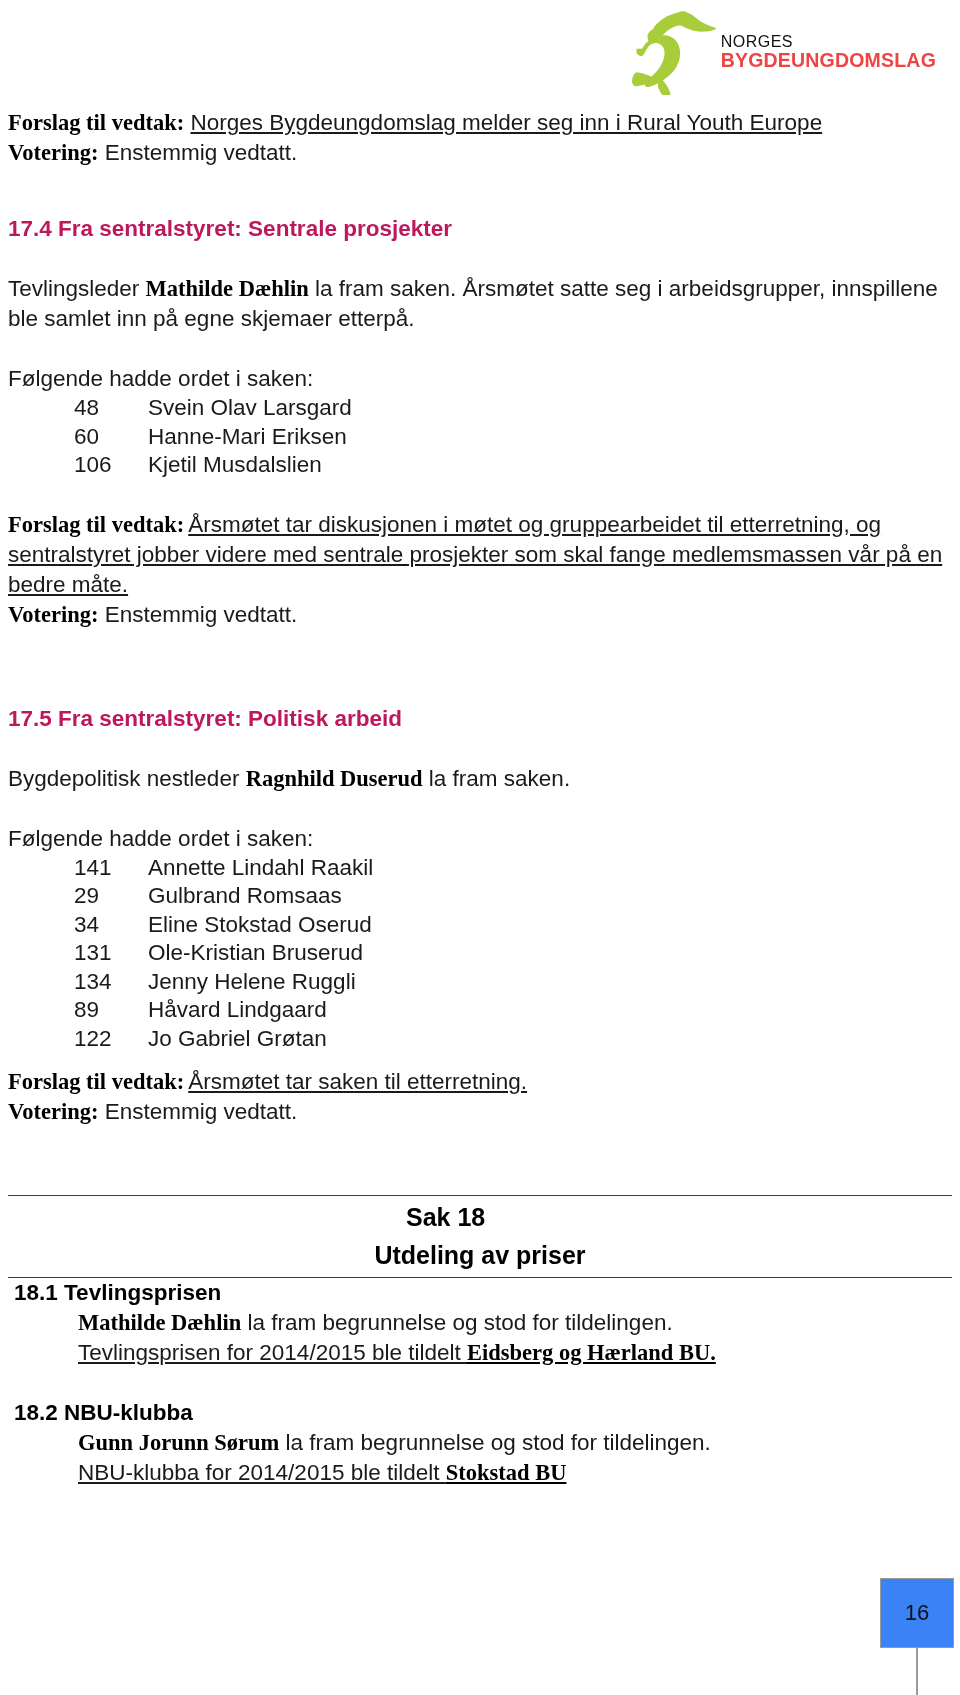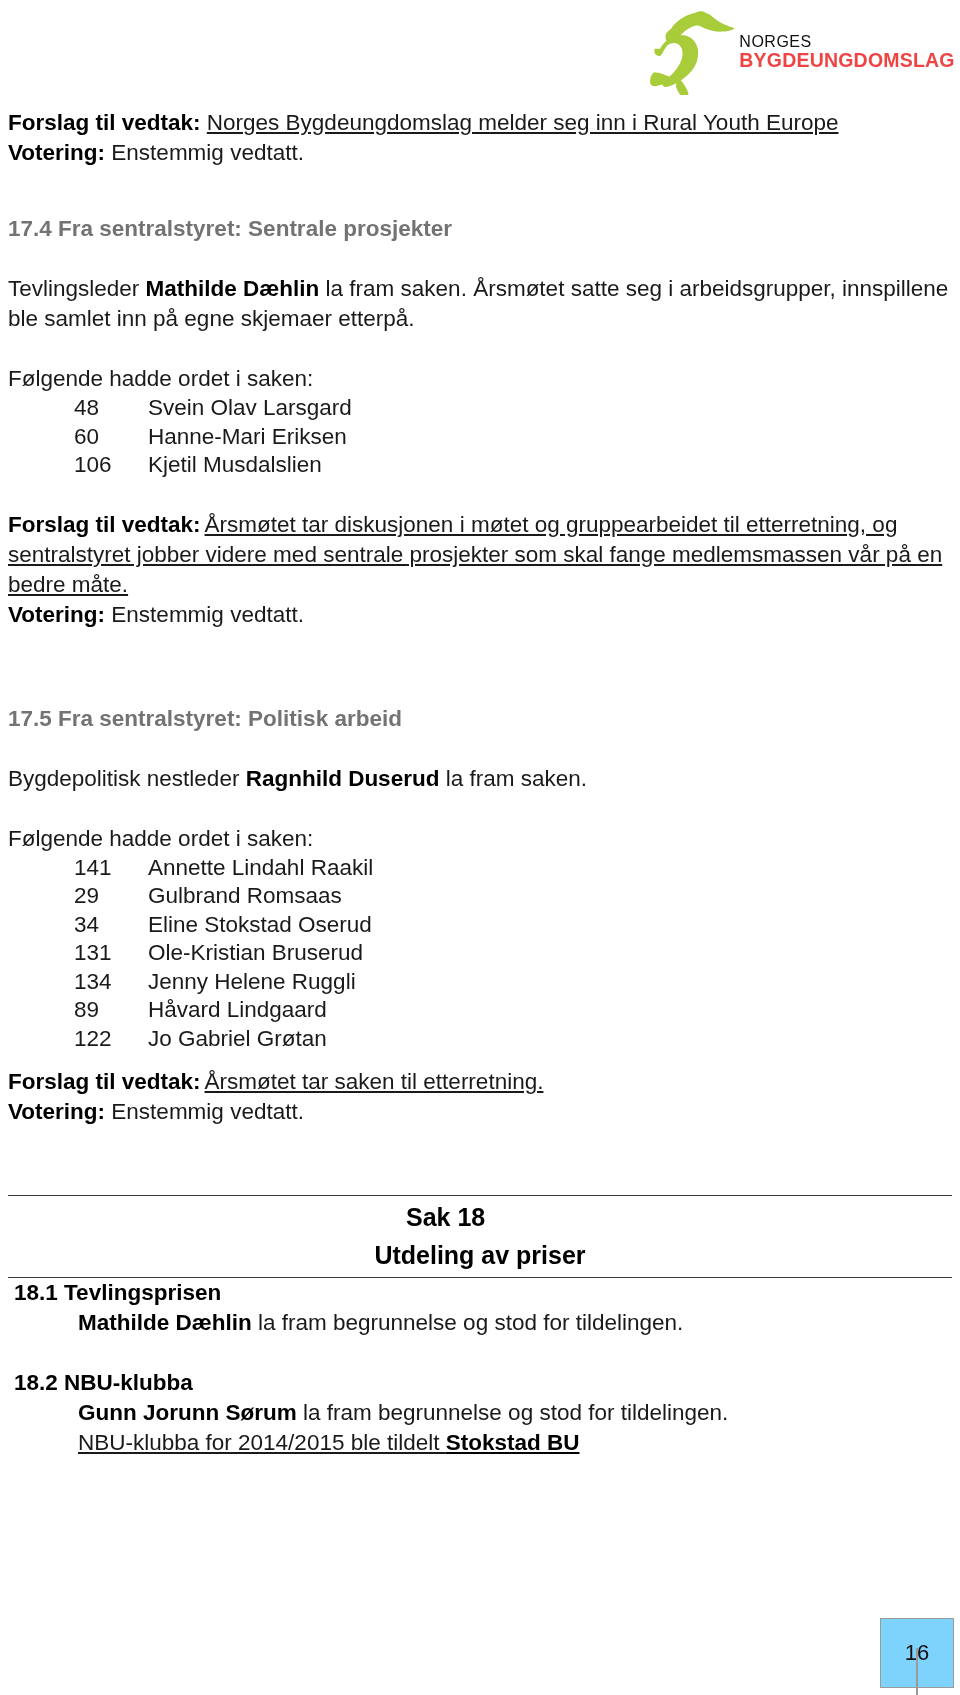--- a/index.html
+++ b/index.html
@@ -16,26 +16,26 @@
     width: 960px;
     height: 1695px;
     background: #ffffff;
     overflow: hidden;
   }
 
   
   .logo-wrap {
     position: absolute;
     top: 8px;
-    right: 16px;
+    right: 24px;
     width: 290px;
     height: 88px;
     display: flex;
     align-items: center;
-    justify-content: center;
+    justify-content: flex-end;
   }
   .logo-mark {
     width: 92px;
     height: 86px;
     flex: 0 0 auto;
   }
   .logo-text {
     margin-left: 4px;
     line-height: 1.0;
     text-align: left;
@@ -64,28 +64,28 @@
     left: 8px;
     top: 0;
     width: 944px;
   }
   .para {
     font-size: 22.5px;
     line-height: 30px;
     color: #1a1a1a;
     white-space: normal;
   }
-  .b { font-weight: bold; color: #000; }
+  .b { font-weight: bold; color: #000; font-family: Liberation Serif, serif; }
   .u { text-decoration: underline; text-underline-offset: 2px; }
 
   .heading {
     font-size: 22.5px;
     font-weight: bold;
     line-height: 30px;
-    color: #737373;
+    color: #be185d;
   }
 
   
   .speaker-list {
     margin: 0;
     padding: 0;
     list-style: none;
   }
   .speaker-row {
     display: flex;
@@ -137,22 +137,21 @@
     top: 1578px;
     width: 74px;
     height: 70px;
     border: 1.5px solid #9a9a9a;
     box-sizing: border-box;
     display: flex;
     align-items: center;
     justify-content: center;
     font-size: 22px;
     color: #111;
-    background: #7dd3fc;
-    margin-top: 40px;
+    background: #3b82f6;
   }
   .pagetail {
     position: absolute;
     left: 916px;
     top: 1648px;
     width: 1.6px;
     height: 47px;
     background: #9a9a9a;
   }
 
@@ -272,20 +271,21 @@
 
     <div style="height:68px;"></div>
 
     <div class="sak-banner">
       <span class="sak-no">Sak 18</span>
       <span class="sak-title">Utdeling av priser</span>
     </div>
 
     <div class="sub-heading">18.1 Tevlingsprisen</div>
     <div class="para indent1"><span class="b">Mathilde Dæhlin</span><span> la fram begrunnelse og stod for tildelingen.</span></div>
+    <div class="para indent1"><span class="u">Tevlingsprisen for 2014/2015 ble tildelt </span><span class="u b">Eidsberg og Hærland BU.</span></div>
 
     <div class="gap-md"></div>
 
     <div class="sub-heading">18.2 NBU-klubba</div>
     <div class="para indent1"><span class="b">Gunn Jorunn Sørum</span><span> la fram begrunnelse og stod for tildelingen.</span></div>
     <div class="para indent1"><span class="u">NBU-klubba for 2014/2015 ble tildelt </span><span class="u b">Stokstad BU</span></div>
 
   </div>
 
   <div class="pagebox">

